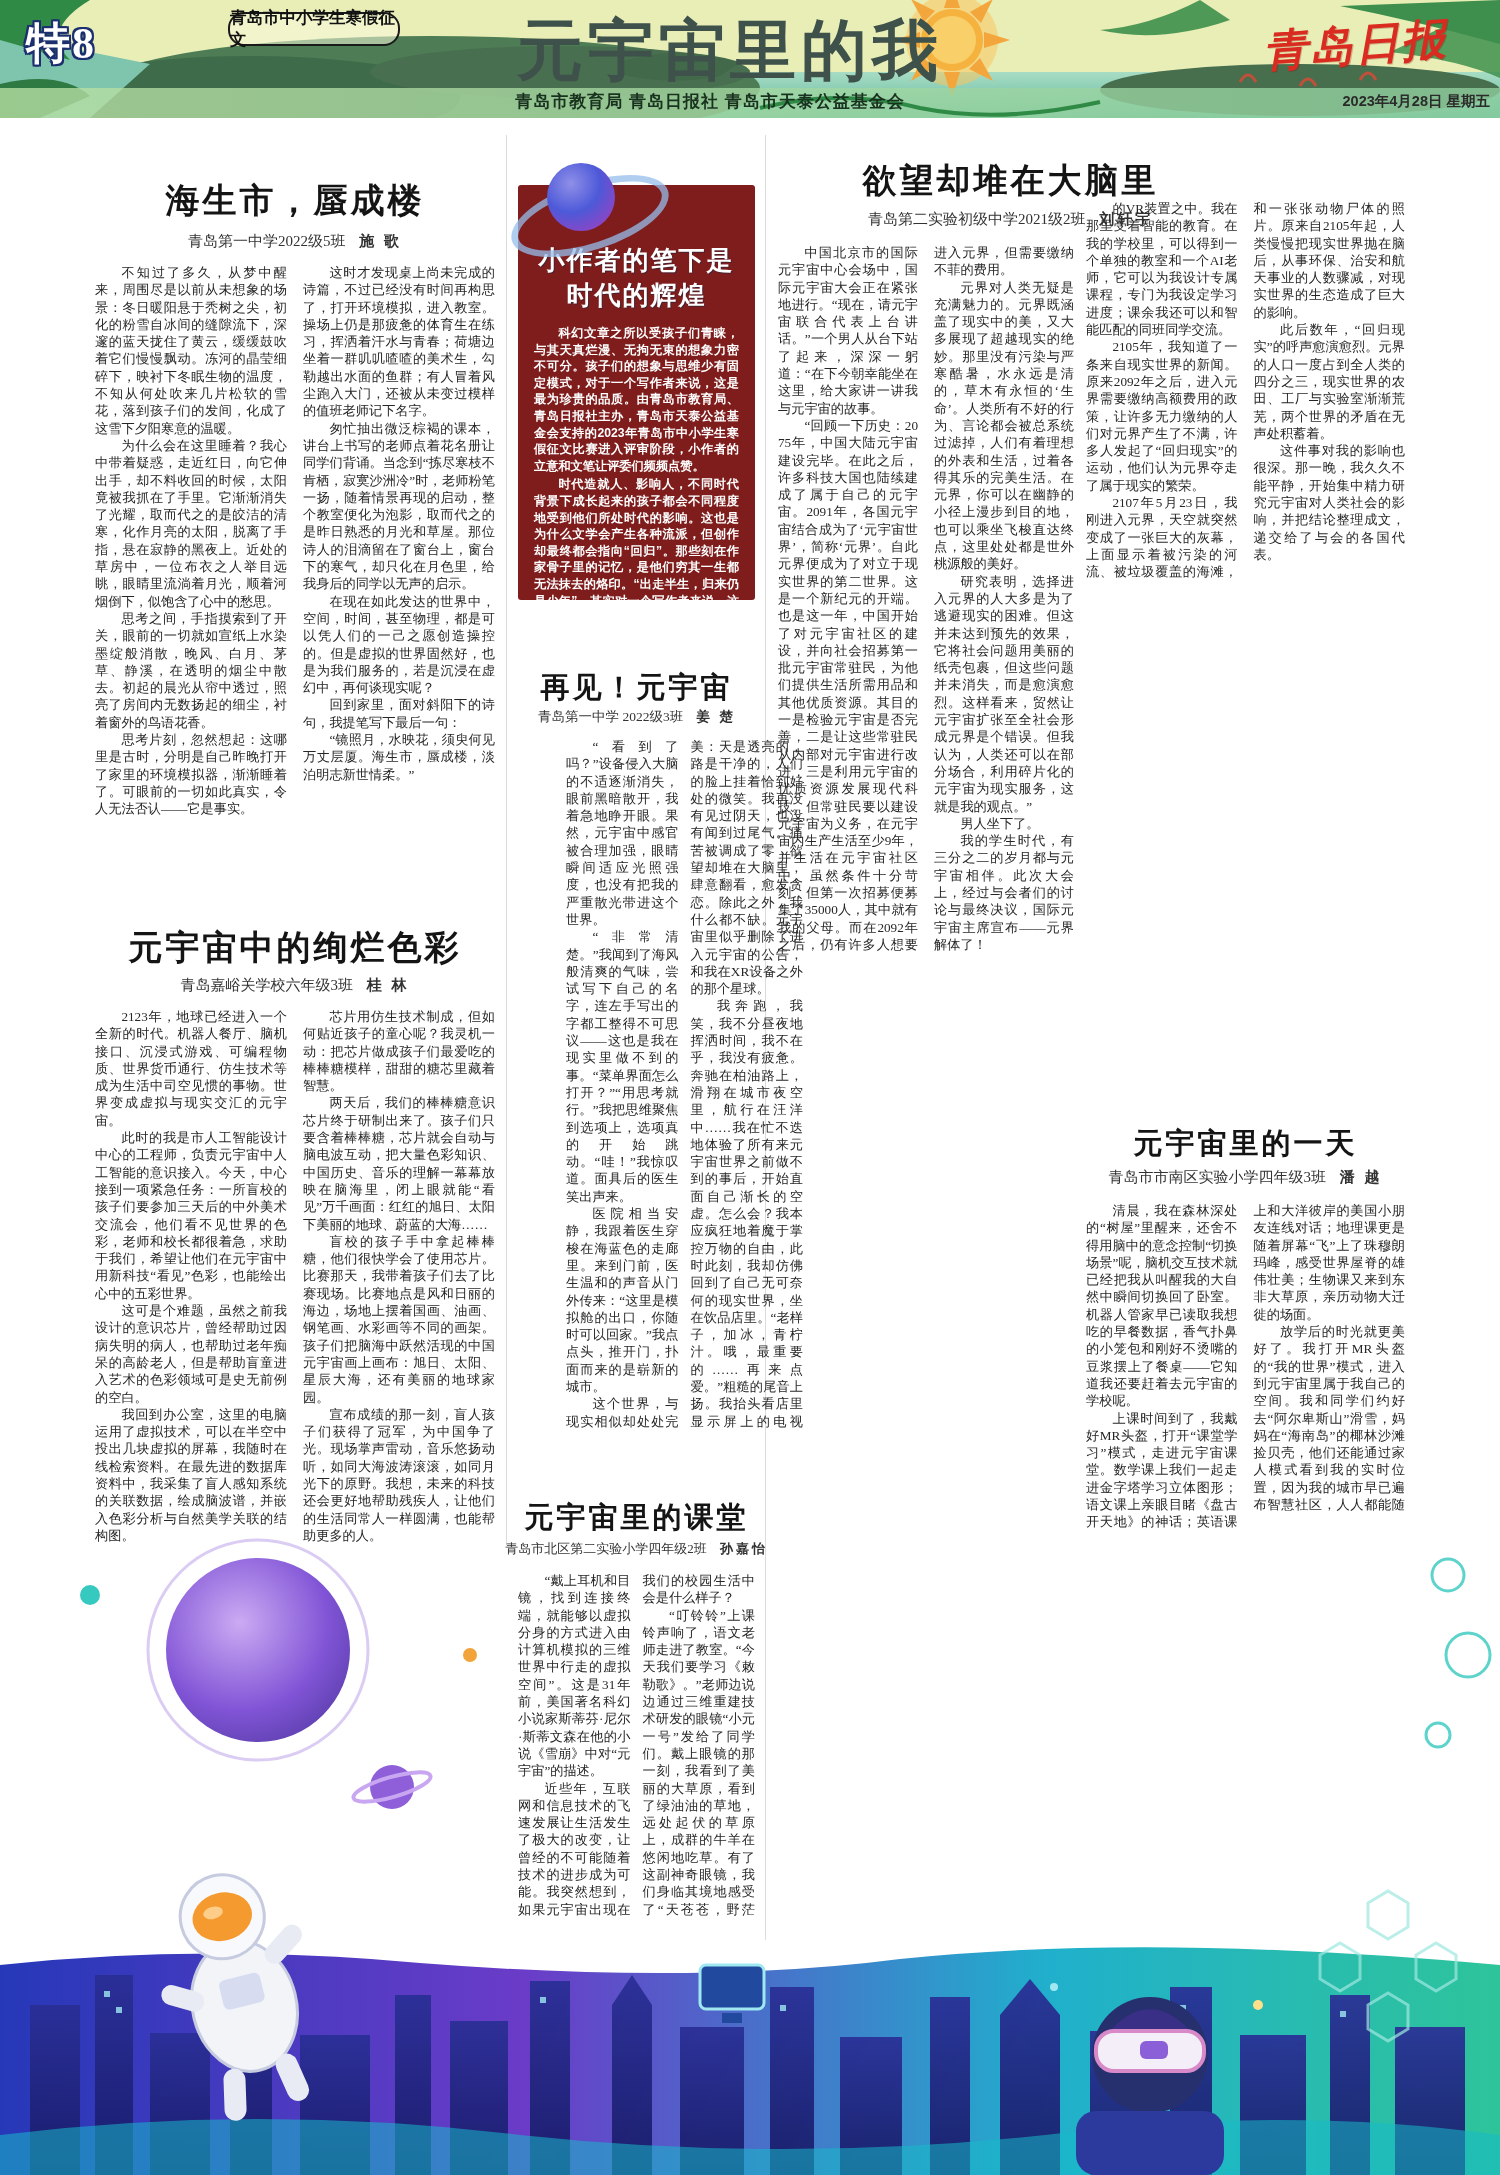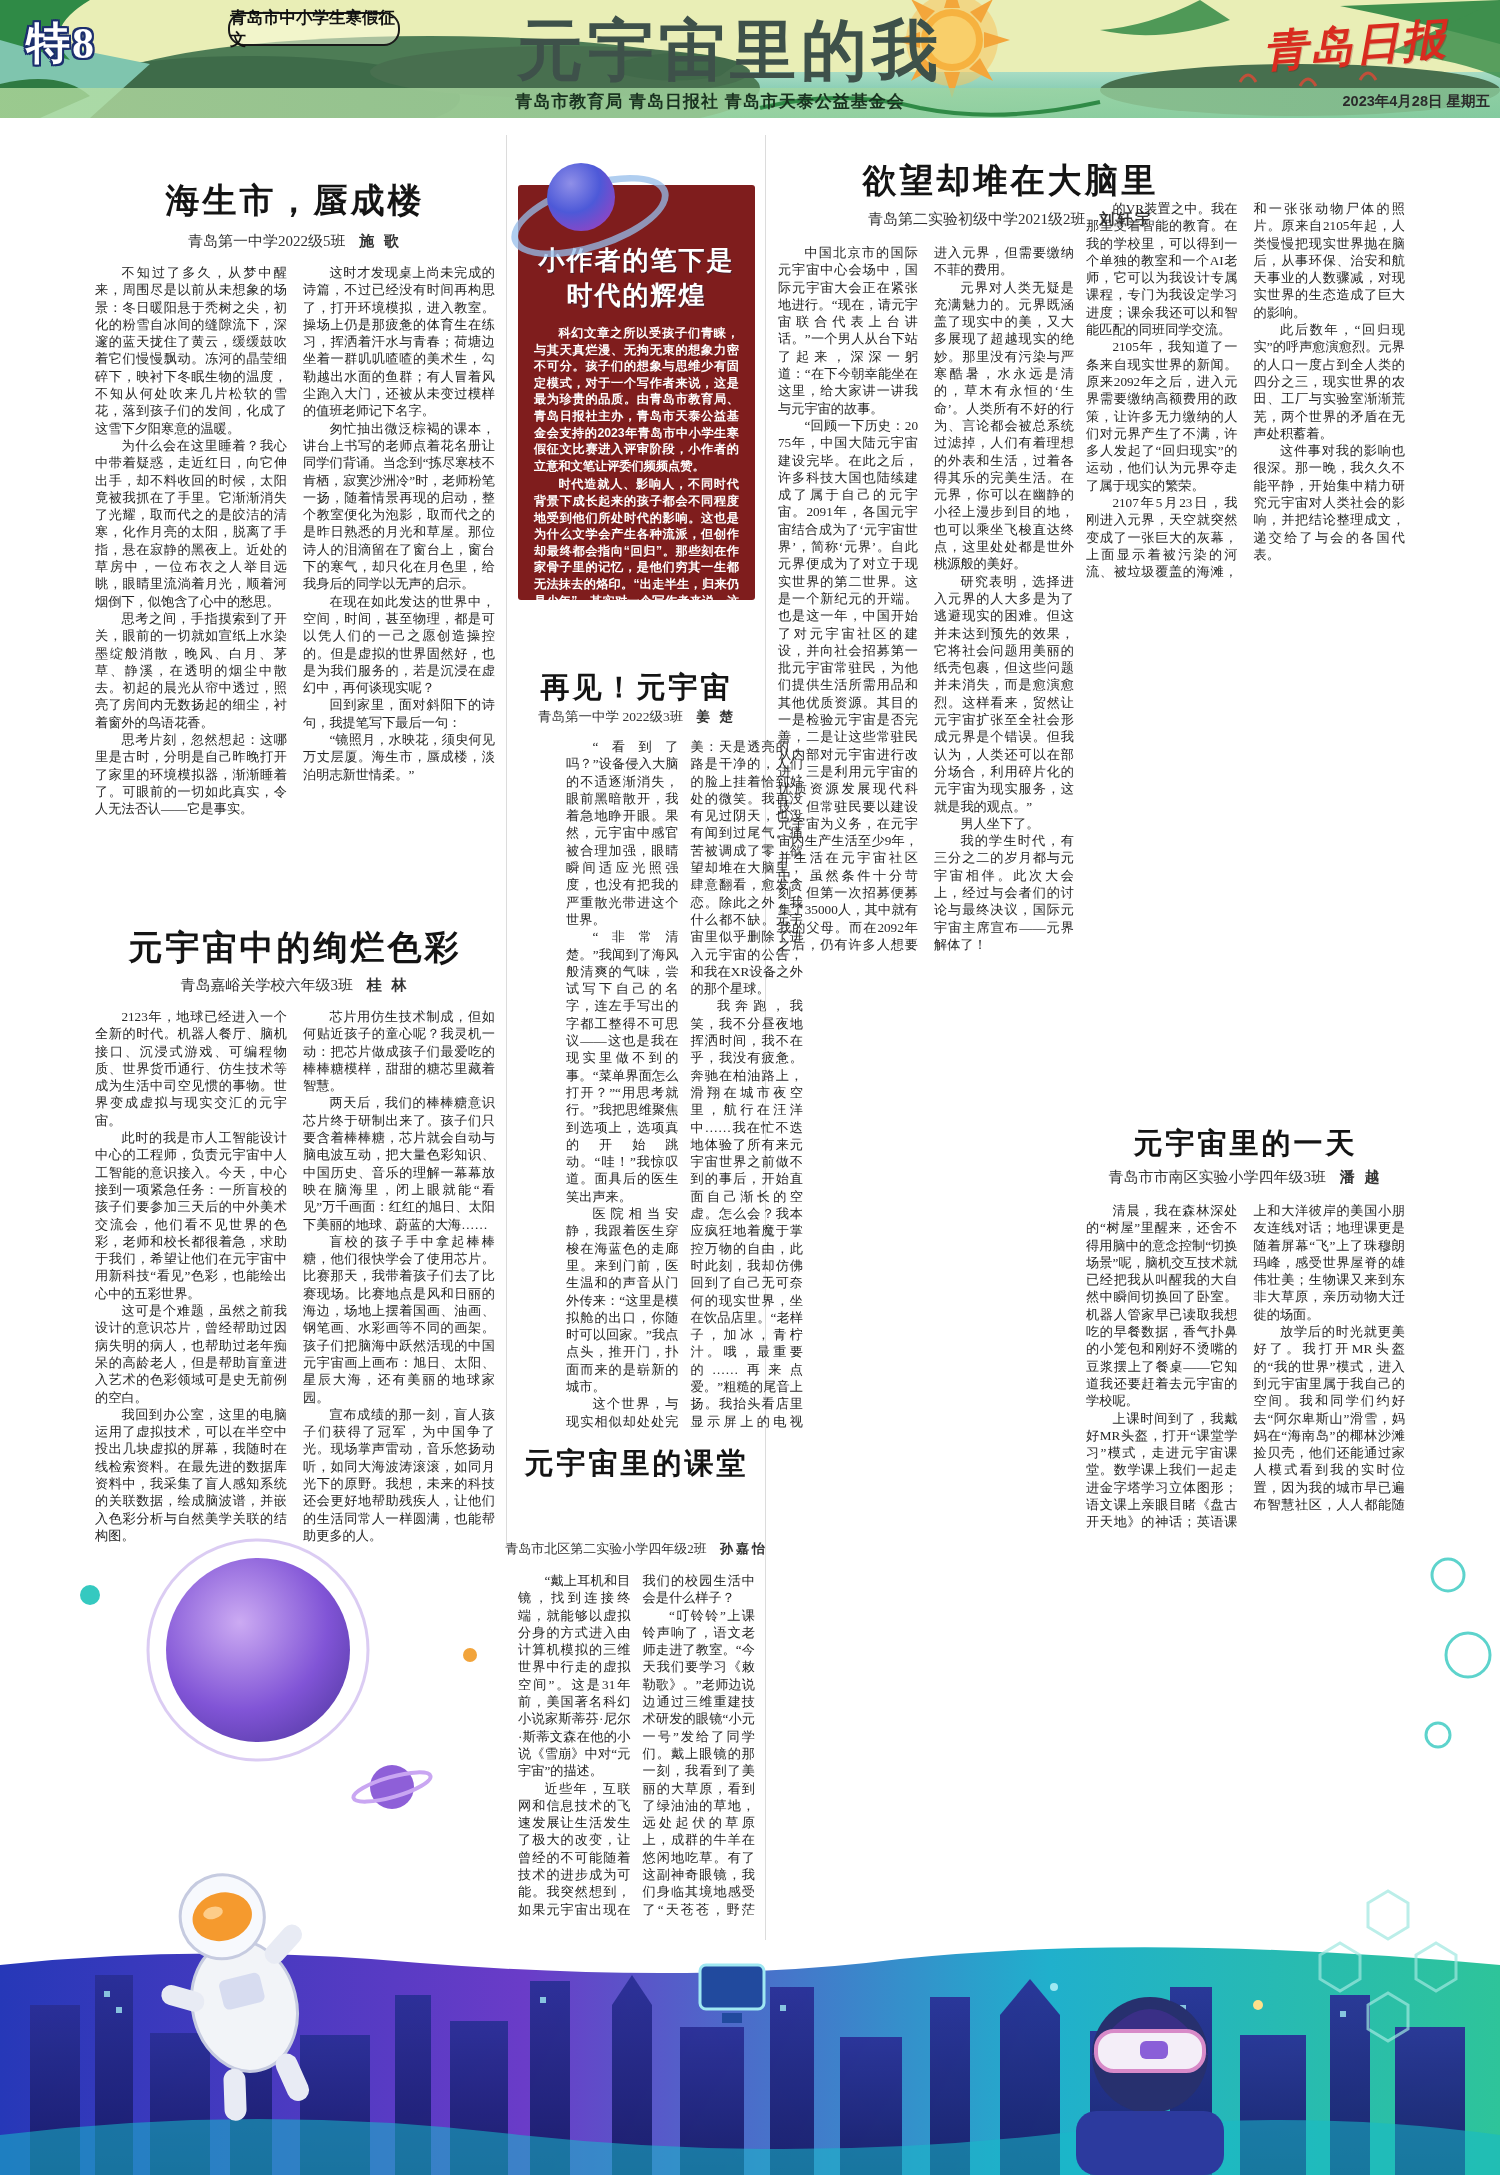--- a/index.html
+++ b/index.html
@@ -157,21 +157,21 @@
     <b>姜 楚</b>
   </div>
   <div class="abs body-cols c2" style="left:518px;top:738px;width:237px;height:702px;column-gap:12px;margin-left:48px;">
       <p>“看到了吗？”设备侵入大脑的不适逐渐消失，眼前黑暗散开，我着急地睁开眼。果然，元宇宙中感官被合理加强，眼睛瞬间适应光照强度，也没有把我的严重散光带进这个世界。</p>
       <p>“非常清楚。”我闻到了海风般清爽的气味，尝试写下自己的名字，连左手写出的字都工整得不可思议——这也是我在现实里做不到的事。“菜单界面怎么打开？”“用思考就行。”我把思维聚焦到选项上，选项真的开始跳动。“哇！”我惊叹道。面具后的医生笑出声来。</p>
       <p>医院相当安静，我跟着医生穿梭在海蓝色的走廊里。来到门前，医生温和的声音从门外传来：“这里是模拟舱的出口，你随时可以回家。”我点点头，推开门，扑面而来的是崭新的城市。</p>
       <p>这个世界，与现实相似却处处完美：天是透亮的，路是干净的，人们的脸上挂着恰到好处的微笑。我再没有见过阴天，也没有闻到过尾气。痛苦被调成了零，欲望却堆在大脑里，肆意翻看，愈发贪恋。除此之外，我什么都不缺。元宇宙里似乎删除了进入元宇宙的公告，和我在XR设备之外的那个星球。</p>
       <p>我奔跑，我笑，我不分昼夜地挥洒时间，我不在乎，我没有疲惫。奔驰在柏油路上，滑翔在城市夜空里，航行在汪洋中……我在忙不迭地体验了所有来元宇宙世界之前做不到的事后，开始直面自己渐长的空虚。怎么会？我本应疯狂地着魔于掌控万物的自由，此时此刻，我却仿佛回到了自己无可奈何的现实世界，坐在饮品店里。“老样子，加冰，青柠汁。哦，最重要的……再来点爱。”粗糙的尾音上扬。我抬头看店里显示屏上的电视剧。爱，我多久没听过这个字了。我大概明白要命的空虚从哪来了。</p>
     </div>
 
-  <div class="abs art-title t-md" style="left:518px;top:1444px;width:237px;">元宇宙里的课堂</div>
+  <div class="abs art-title t-md" style="left:518px;top:1498px;width:237px;">元宇宙里的课堂</div>
   <div class="abs art-byline" style="left:505px;top:1540px;width:263px;font-size:13px;">
     <span>青岛市北区第二实验小学四年级2班</span>
     <b>孙嘉怡</b>
   </div>
   <div class="abs body-cols c2" style="left:518px;top:1572px;width:237px;height:372px;column-gap:12px;">
       <p>“戴上耳机和目镜，找到连接终端，就能够以虚拟分身的方式进入由计算机模拟的三维世界中行走的虚拟空间”。这是31年前，美国著名科幻小说家斯蒂芬·尼尔·斯蒂文森在他的小说《雪崩》中对“元宇宙”的描述。</p>
       <p>近些年，互联网和信息技术的飞速发展让生活发生了极大的改变，让曾经的不可能随着技术的进步成为可能。我突然想到，如果元宇宙出现在我们的校园生活中会是什么样子？</p>
       <p>“叮铃铃”上课铃声响了，语文老师走进了教室。“今天我们要学习《敕勒歌》。”老师边说边通过三维重建技术研发的眼镜“小元一号”发给了同学们。戴上眼镜的那一刻，我看到了美丽的大草原，看到了绿油油的草地，远处起伏的草原上，成群的牛羊在悠闲地吃草。有了这副神奇眼镜，我们身临其境地感受了“天苍苍，野茫茫，风吹草低见牛羊”的美景。</p>
     </div>
 

